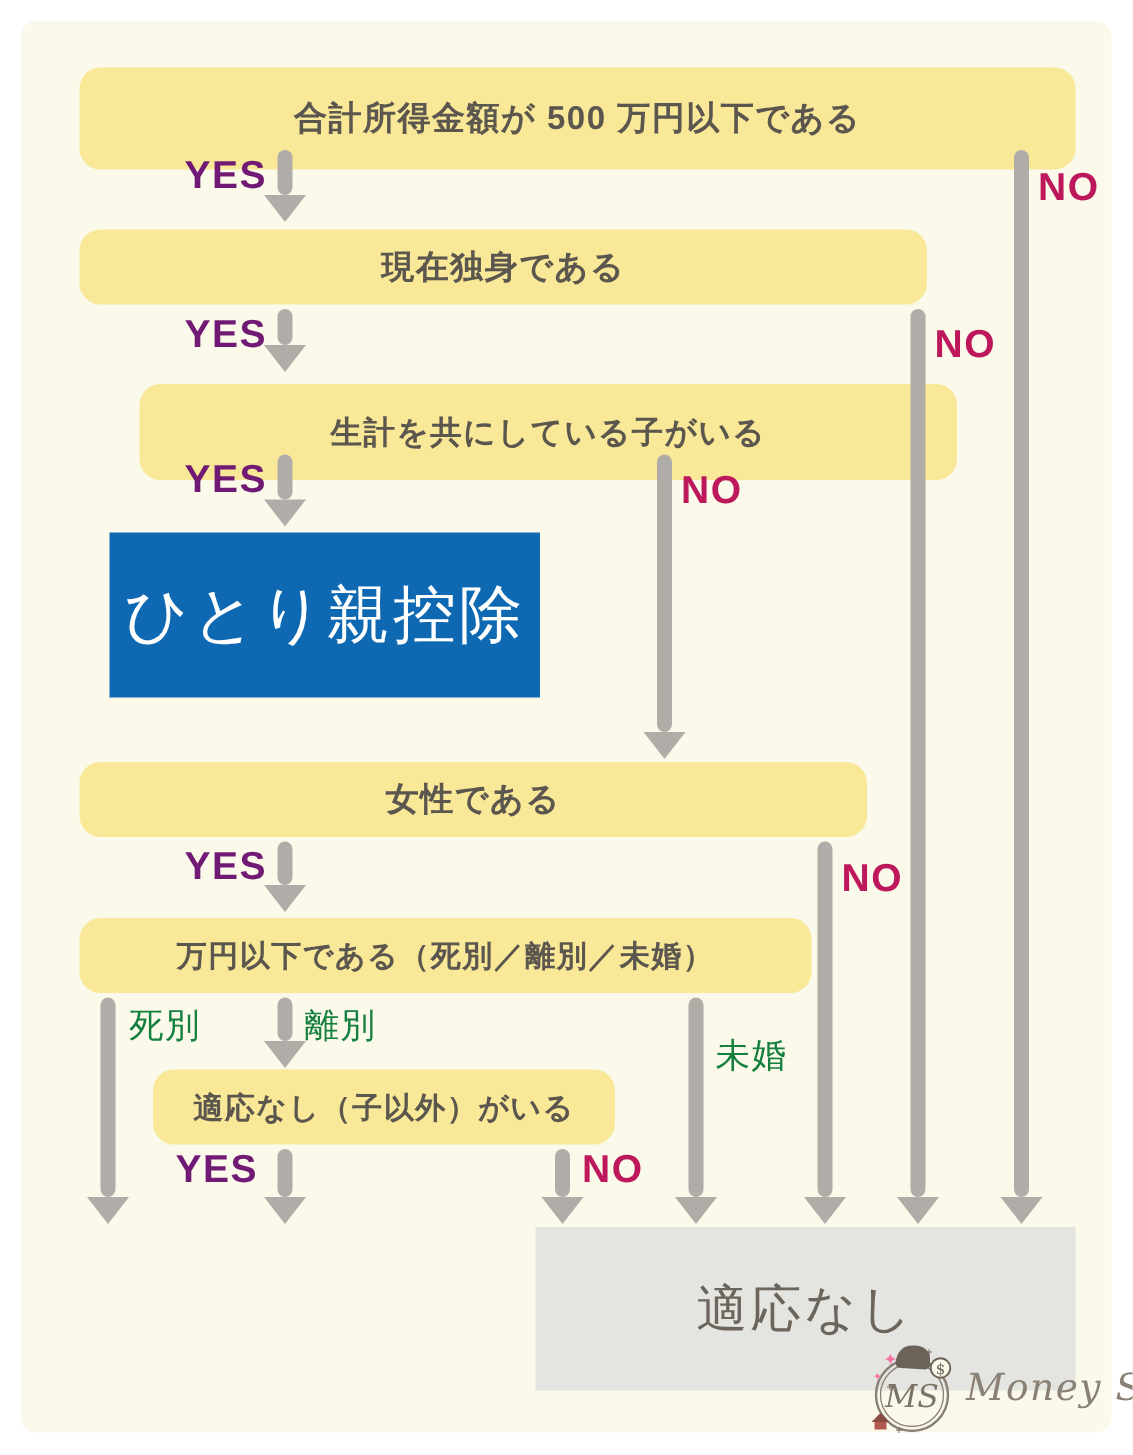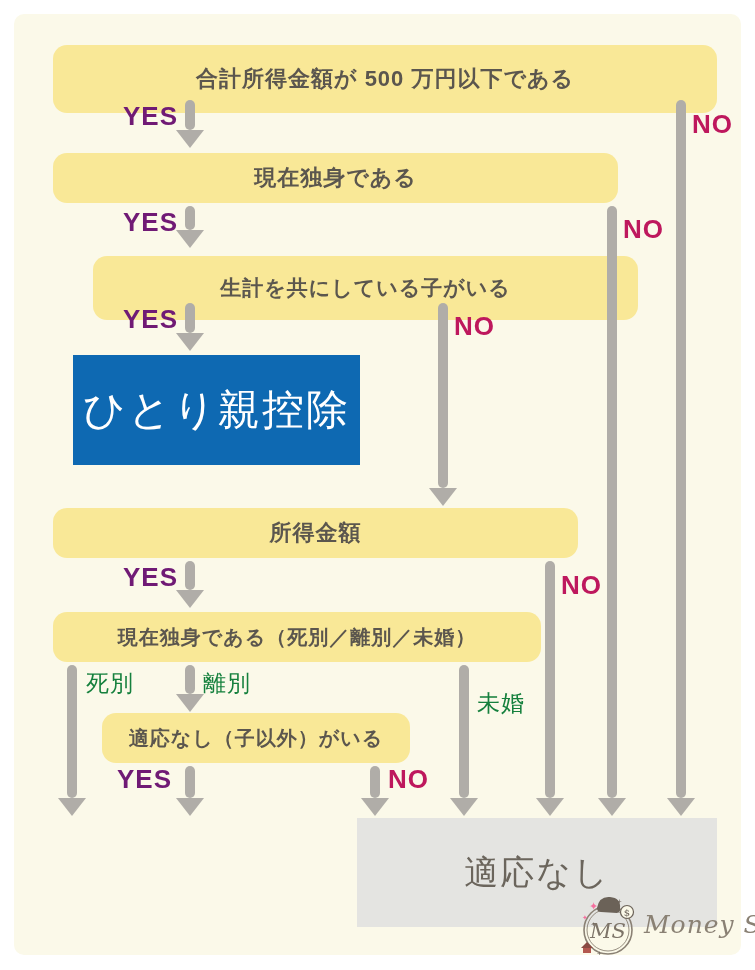--- a/index.html
+++ b/index.html
@@ -49,25 +49,25 @@
 
   <div class="qbox" style="left:53px;top:153px;width:565px;height:50px;font-size:22px;">
     <span>現在独身である</span>
   </div>
 
   <div class="qbox" style="left:53px;top:256px;width:545px;height:64px;font-size:21px;margin-left:40px;">
     <span>生計を共にしている子がいる</span>
   </div>
 
   <div class="qbox" style="left:53px;top:508px;width:525px;height:50px;font-size:22px;">
-    <span>所得金額</span>
+    <span>女性である</span>
   </div>
 
   <div class="qbox" style="left:53px;top:612px;width:488px;height:50px;font-size:20px;">
-    <span>現在独身である（死別／離別／未婚）</span>
+    <span>万円以下である（死別／離別／未婚）</span>
   </div>
 
   <div class="qbox" style="left:102px;top:713px;width:308px;height:50px;font-size:20px;">
     <span>適応なし（子以外）がいる</span>
   </div>
 
   <div class="result" style="left:73px;top:355px;width:287px;height:110px;background:#0E69B2;color:#FFFFFF;font-size:42px;">
     <span>ひとり親控除</span>
   </div>
 

